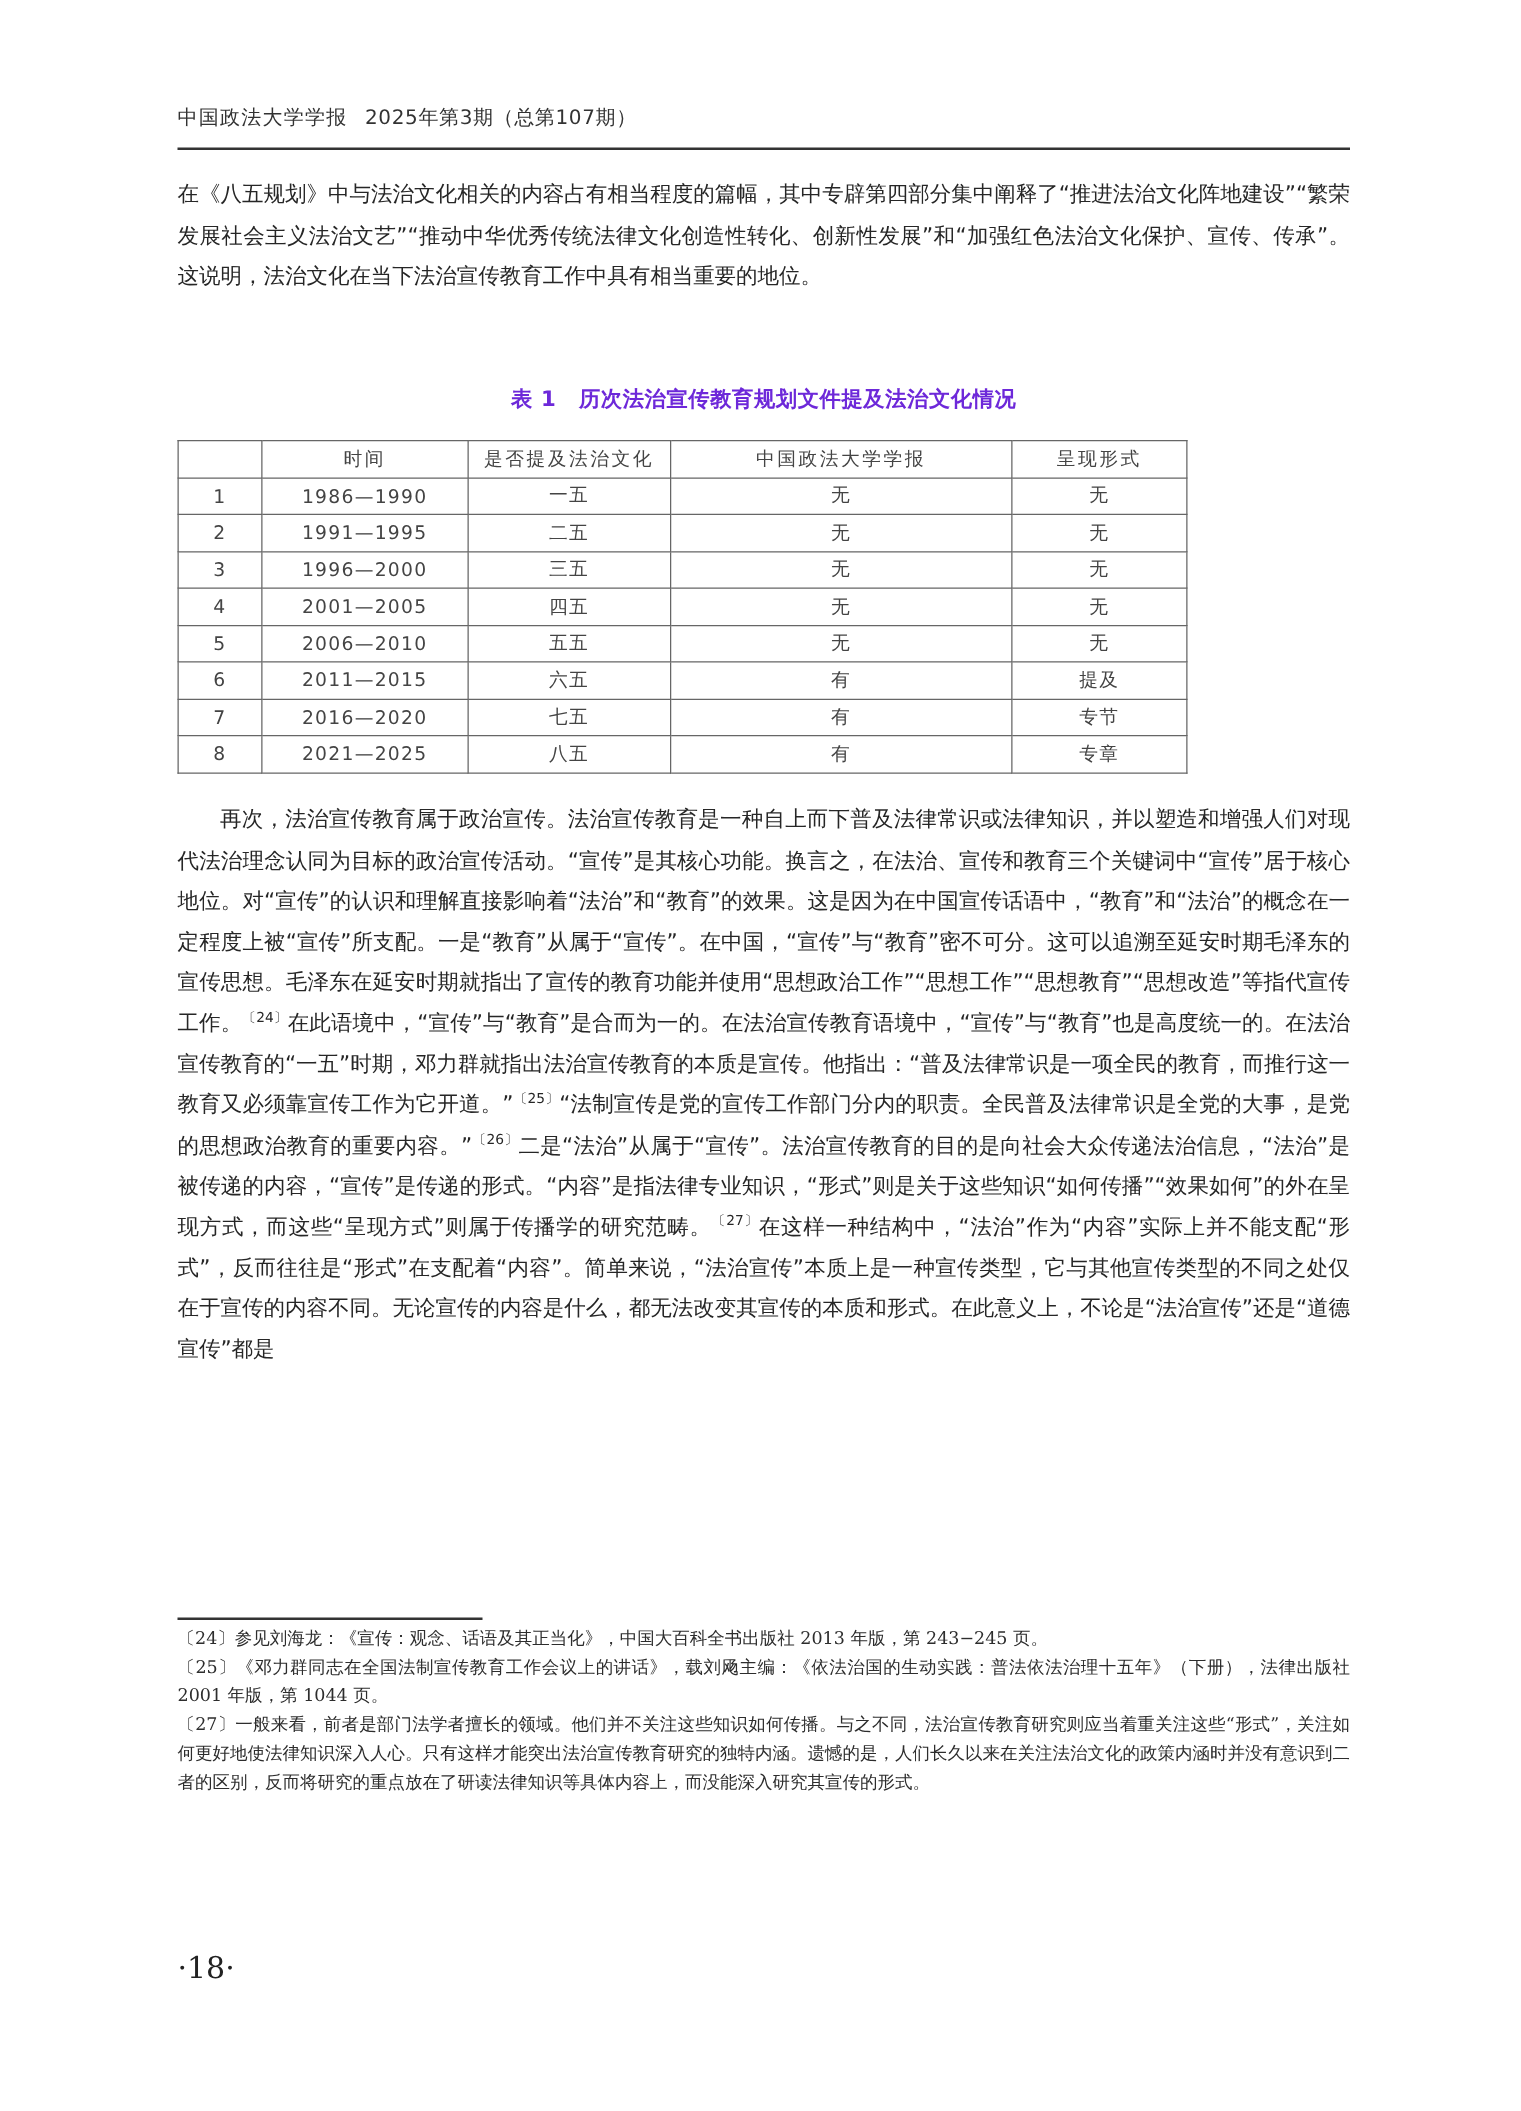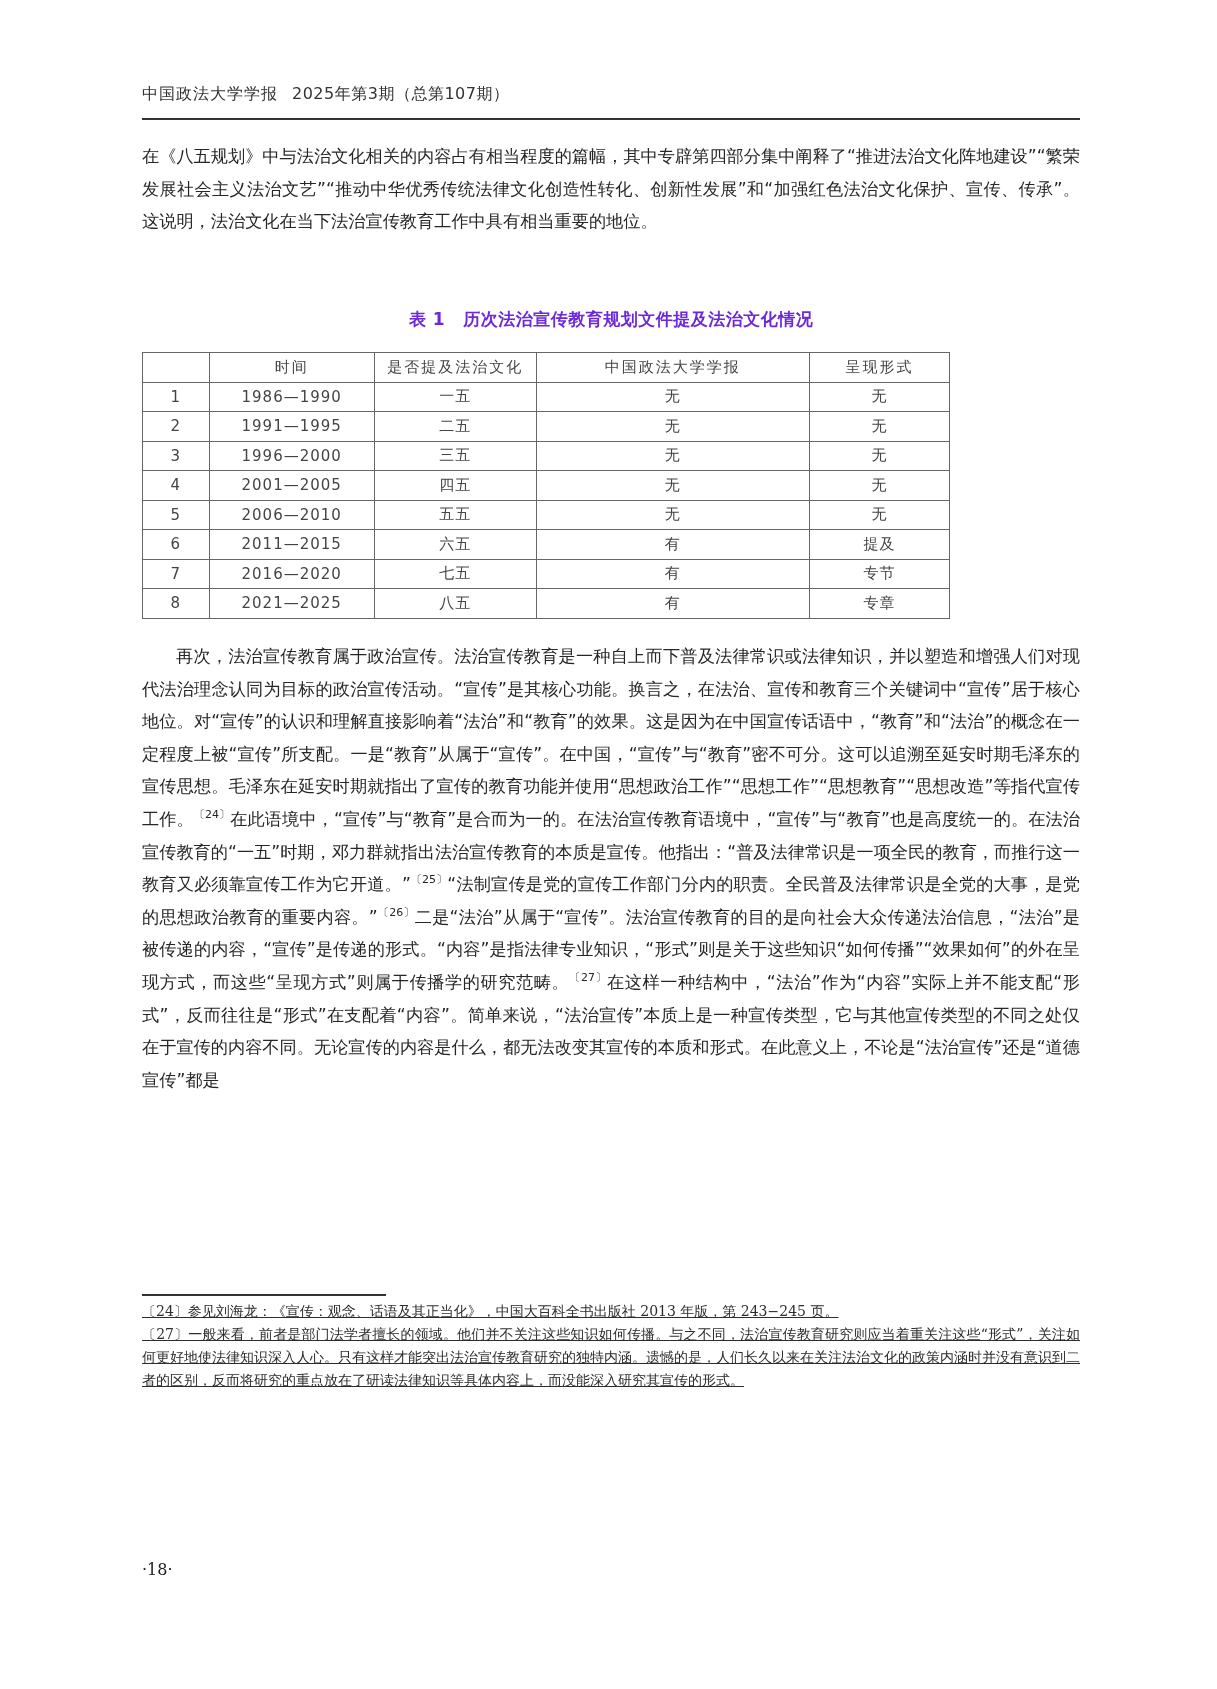--- a/index.html
+++ b/index.html
@@ -17,22 +17,22 @@
                  font-size:17px; font-weight:bold; letter-spacing:0.5px; color:#6d28d9; }
   .table-title .num { margin-right:18px; }
   table.data { position:absolute; left:142px; top:352px; width:808px; border-collapse:collapse;
                font-size:15px; color:#444; }
   table.data th, table.data td { border:1.5px solid #666; height:28.5px; padding:0; text-align:center;
                font-weight:normal; letter-spacing:1px; }
   table.data th { letter-spacing:2px; }
   .footnote-rule { position:absolute; left:142px; top:1294px; width:244px; height:1.5px; background:#333; }
   .footnotes { position:absolute; left:142px; top:1300px; width:938px; font-size:14px; line-height:23px;
                color:#2d2d2d; text-align:justify; font-family:"DejaVu Serif","Liberation Serif", serif; }
-  .footnotes p { margin:0;text-decoration:underline; }
-  .page-num { position:absolute; left:142px; top:1560px; font-size:16px;
+  .footnotes p { margin:0; }
+  .page-num { position:absolute; left:142px; top:1560px; font-size:24px;
               font-family:"DejaVu Serif","Liberation Serif", serif; color:#222; }
 </style>
 </head>
 <body>
 
 <div class="header">
   <span>中国政法大学学报</span><span class="issue">2025年第3期（总第107期）</span>
 </div>
 <div class="header-rule"></div>
 
@@ -121,16 +121,17 @@
   </tbody>
 </table>
 
 <div class="body-text" style="top:640px;">
   <p class="indent"><span>再次，法治宣传教育属于政治宣传。法治宣传教育是一种自上而下普及法律常识或法律知识，并以塑造和增强人们对现代法治理念认同为目标的政治宣传活动。“宣传”是其核心功能。换言之，在法治、宣传和教育三个关键词中“宣传”居于核心地位。对“宣传”的认识和理解直接影响着“法治”和“教育”的效果。这是因为在中国宣传话语中，“教育”和“法治”的概念在一定程度上被“宣传”所支配。一是“教育”从属于“宣传”。在中国，“宣传”与“教育”密不可分。这可以追溯至延安时期毛泽东的宣传思想。毛泽东在延安时期就指出了宣传的教育功能并使用“思想政治工作”“思想工作”“思想教育”“思想改造”等指代宣传工作。</span><sup class="ref">〔24〕</sup><span>在此语境中，“宣传”与“教育”是合而为一的。在法治宣传教育语境中，“宣传”与“教育”也是高度统一的。在法治宣传教育的“一五”时期，邓力群就指出法治宣传教育的本质是宣传。他指出：“普及法律常识是一项全民的教育，而推行这一教育又必须靠宣传工作为它开道。”</span><sup class="ref">〔25〕</sup><span>“法制宣传是党的宣传工作部门分内的职责。全民普及法律常识是全党的大事，是党的思想政治教育的重要内容。”</span><sup class="ref">〔26〕</sup><span>二是“法治”从属于“宣传”。法治宣传教育的目的是向社会大众传递法治信息，“法治”是被传递的内容，“宣传”是传递的形式。“内容”是指法律专业知识，“形式”则是关于这些知识“如何传播”“效果如何”的外在呈现方式，而这些“呈现方式”则属于传播学的研究范畴。</span><sup class="ref">〔27〕</sup><span>在这样一种结构中，“法治”作为“内容”实际上并不能支配“形式”，反而往往是“形式”在支配着“内容”。简单来说，“法治宣传”本质上是一种宣传类型，它与其他宣传类型的不同之处仅在于宣传的内容不同。无论宣传的内容是什么，都无法改变其宣传的本质和形式。在此意义上，不论是“法治宣传”还是“道德宣传”都是</span></p>
 </div>
 
 <div class="footnote-rule"></div>
 <div class="footnotes">
   <p>〔24〕参见刘海龙：《宣传：观念、话语及其正当化》，中国大百科全书出版社 2013 年版，第 243−245 页。</p>
+  <p>〔25〕《邓力群同志在全国法制宣传教育工作会议上的讲话》，载刘飏主编：《依法治国的生动实践：普法依法治理十五年》（下册），法律出版社 2001 年版，第 1044 页。</p>
   <p>〔27〕一般来看，前者是部门法学者擅长的领域。他们并不关注这些知识如何传播。与之不同，法治宣传教育研究则应当着重关注这些“形式”，关注如何更好地使法律知识深入人心。只有这样才能突出法治宣传教育研究的独特内涵。遗憾的是，人们长久以来在关注法治文化的政策内涵时并没有意识到二者的区别，反而将研究的重点放在了研读法律知识等具体内容上，而没能深入研究其宣传的形式。</p>
 </div>
 
 <div class="page-num">·18·</div>
 
 </body></html>

